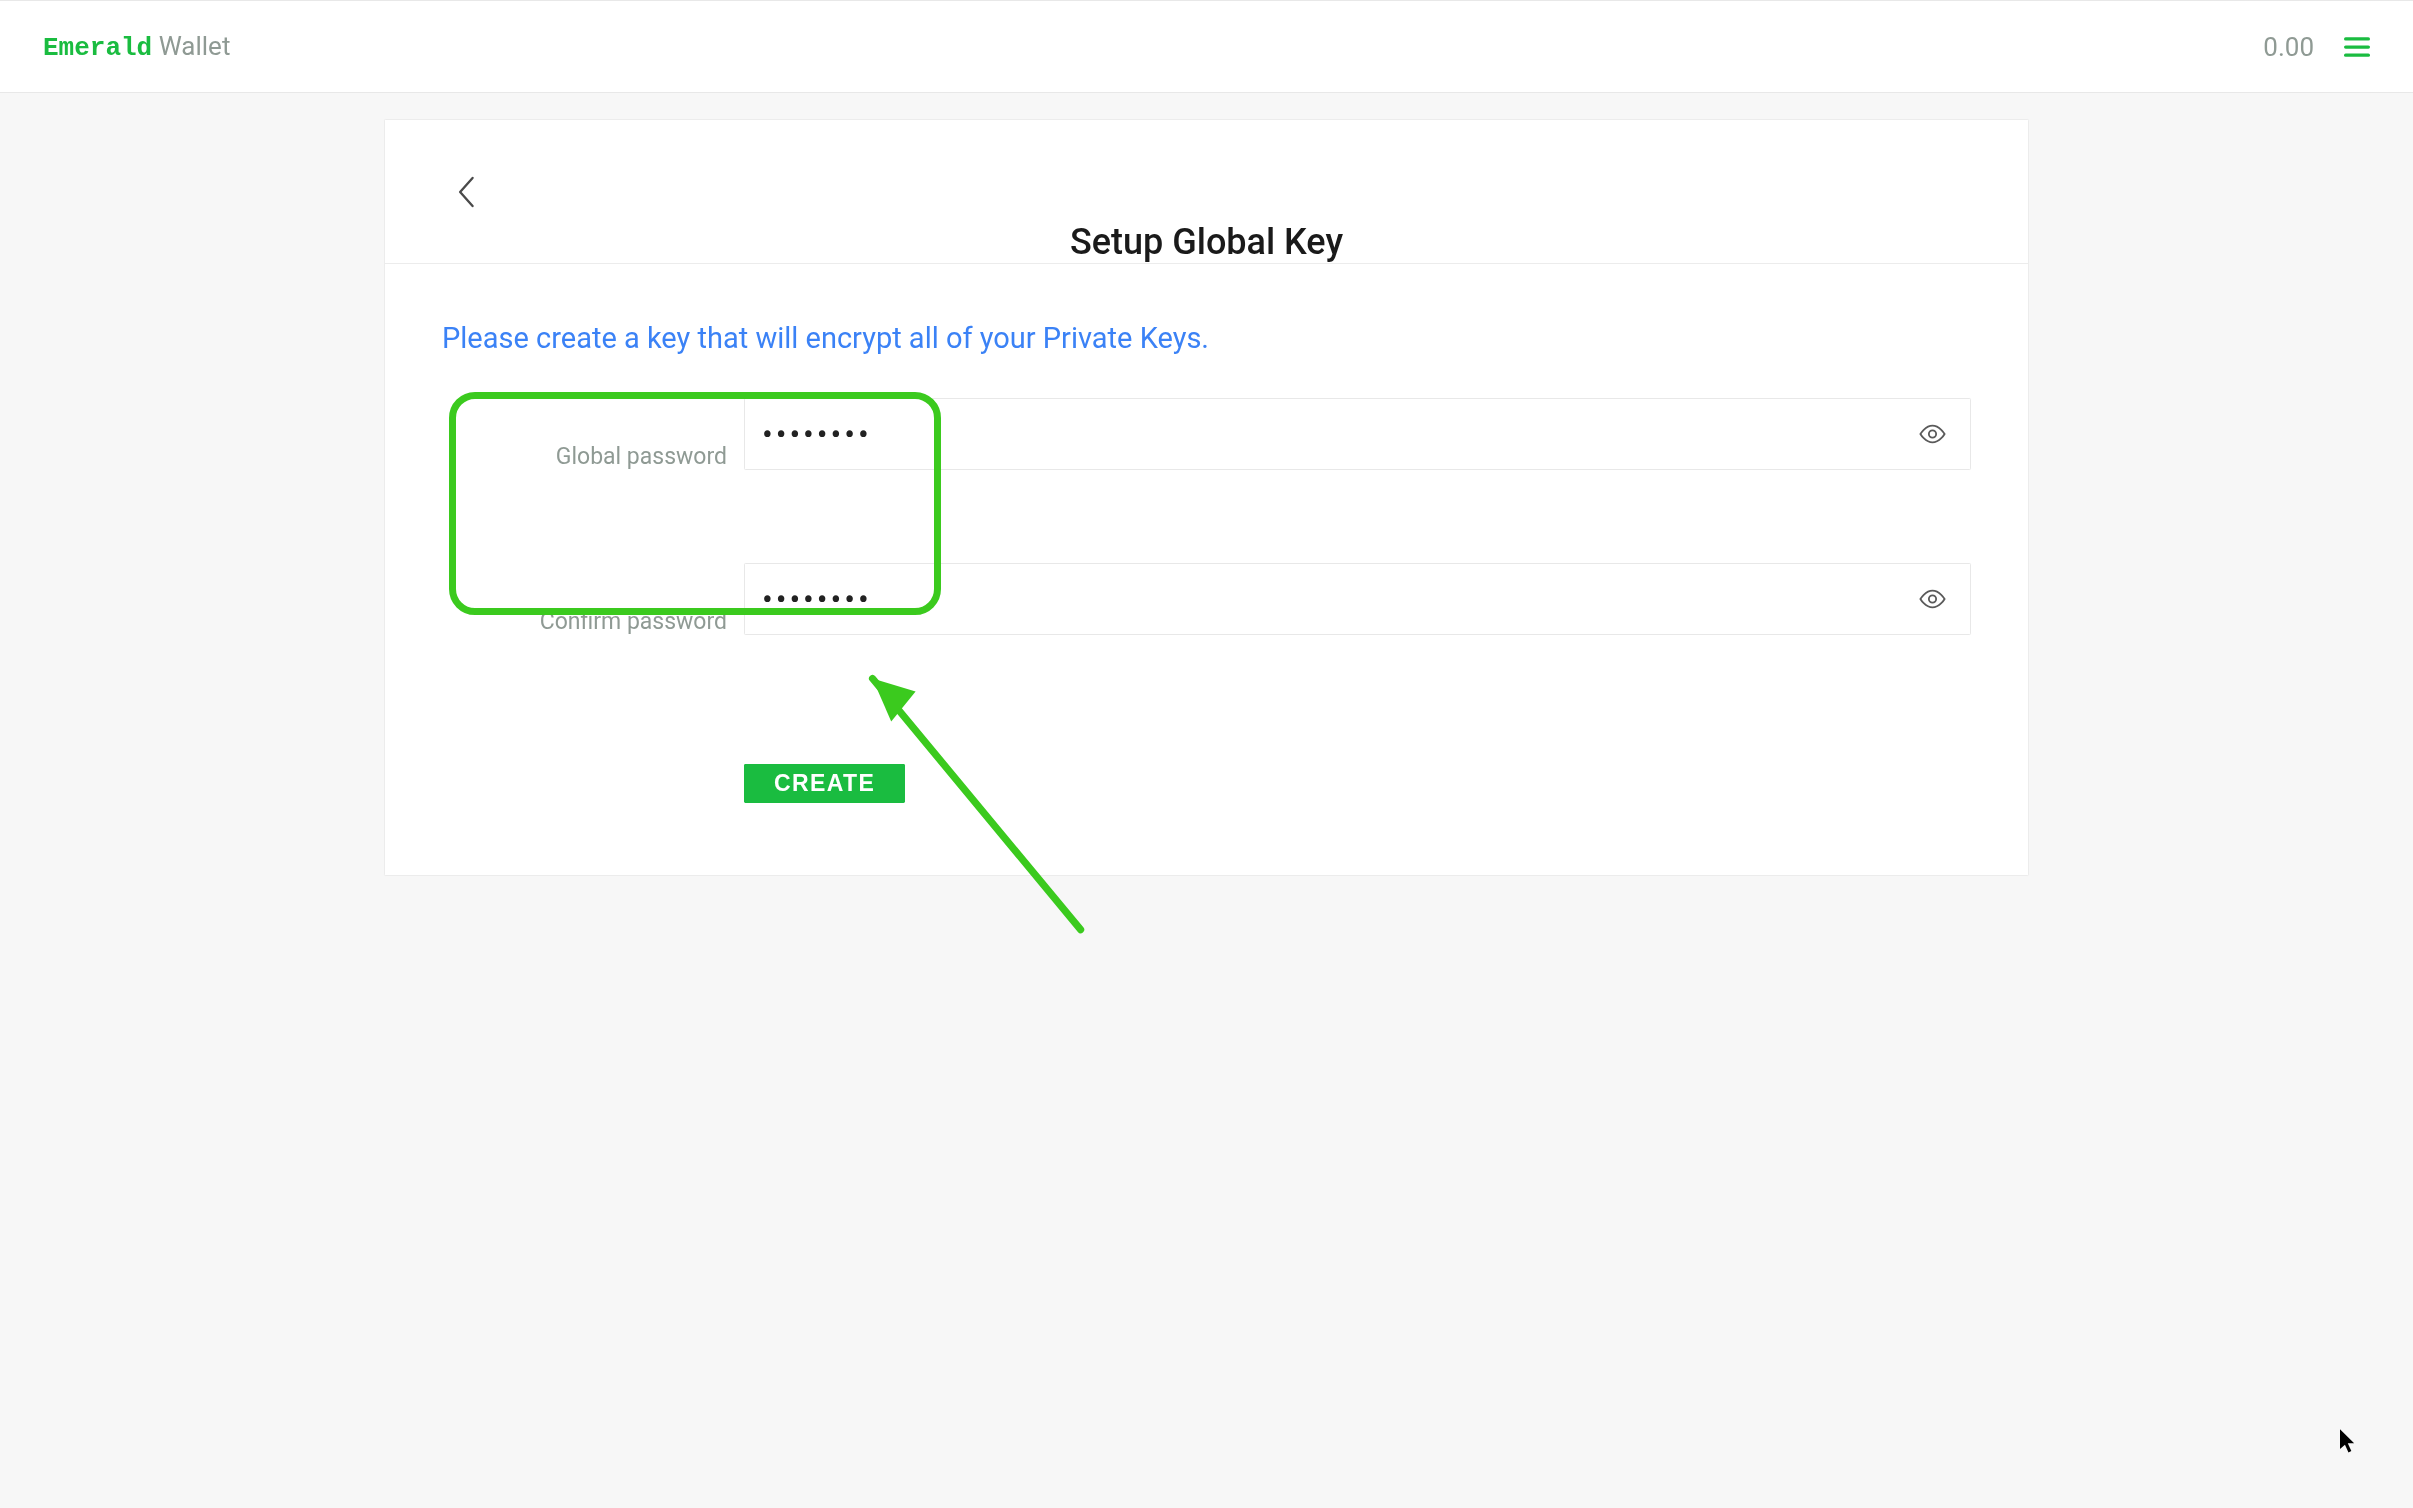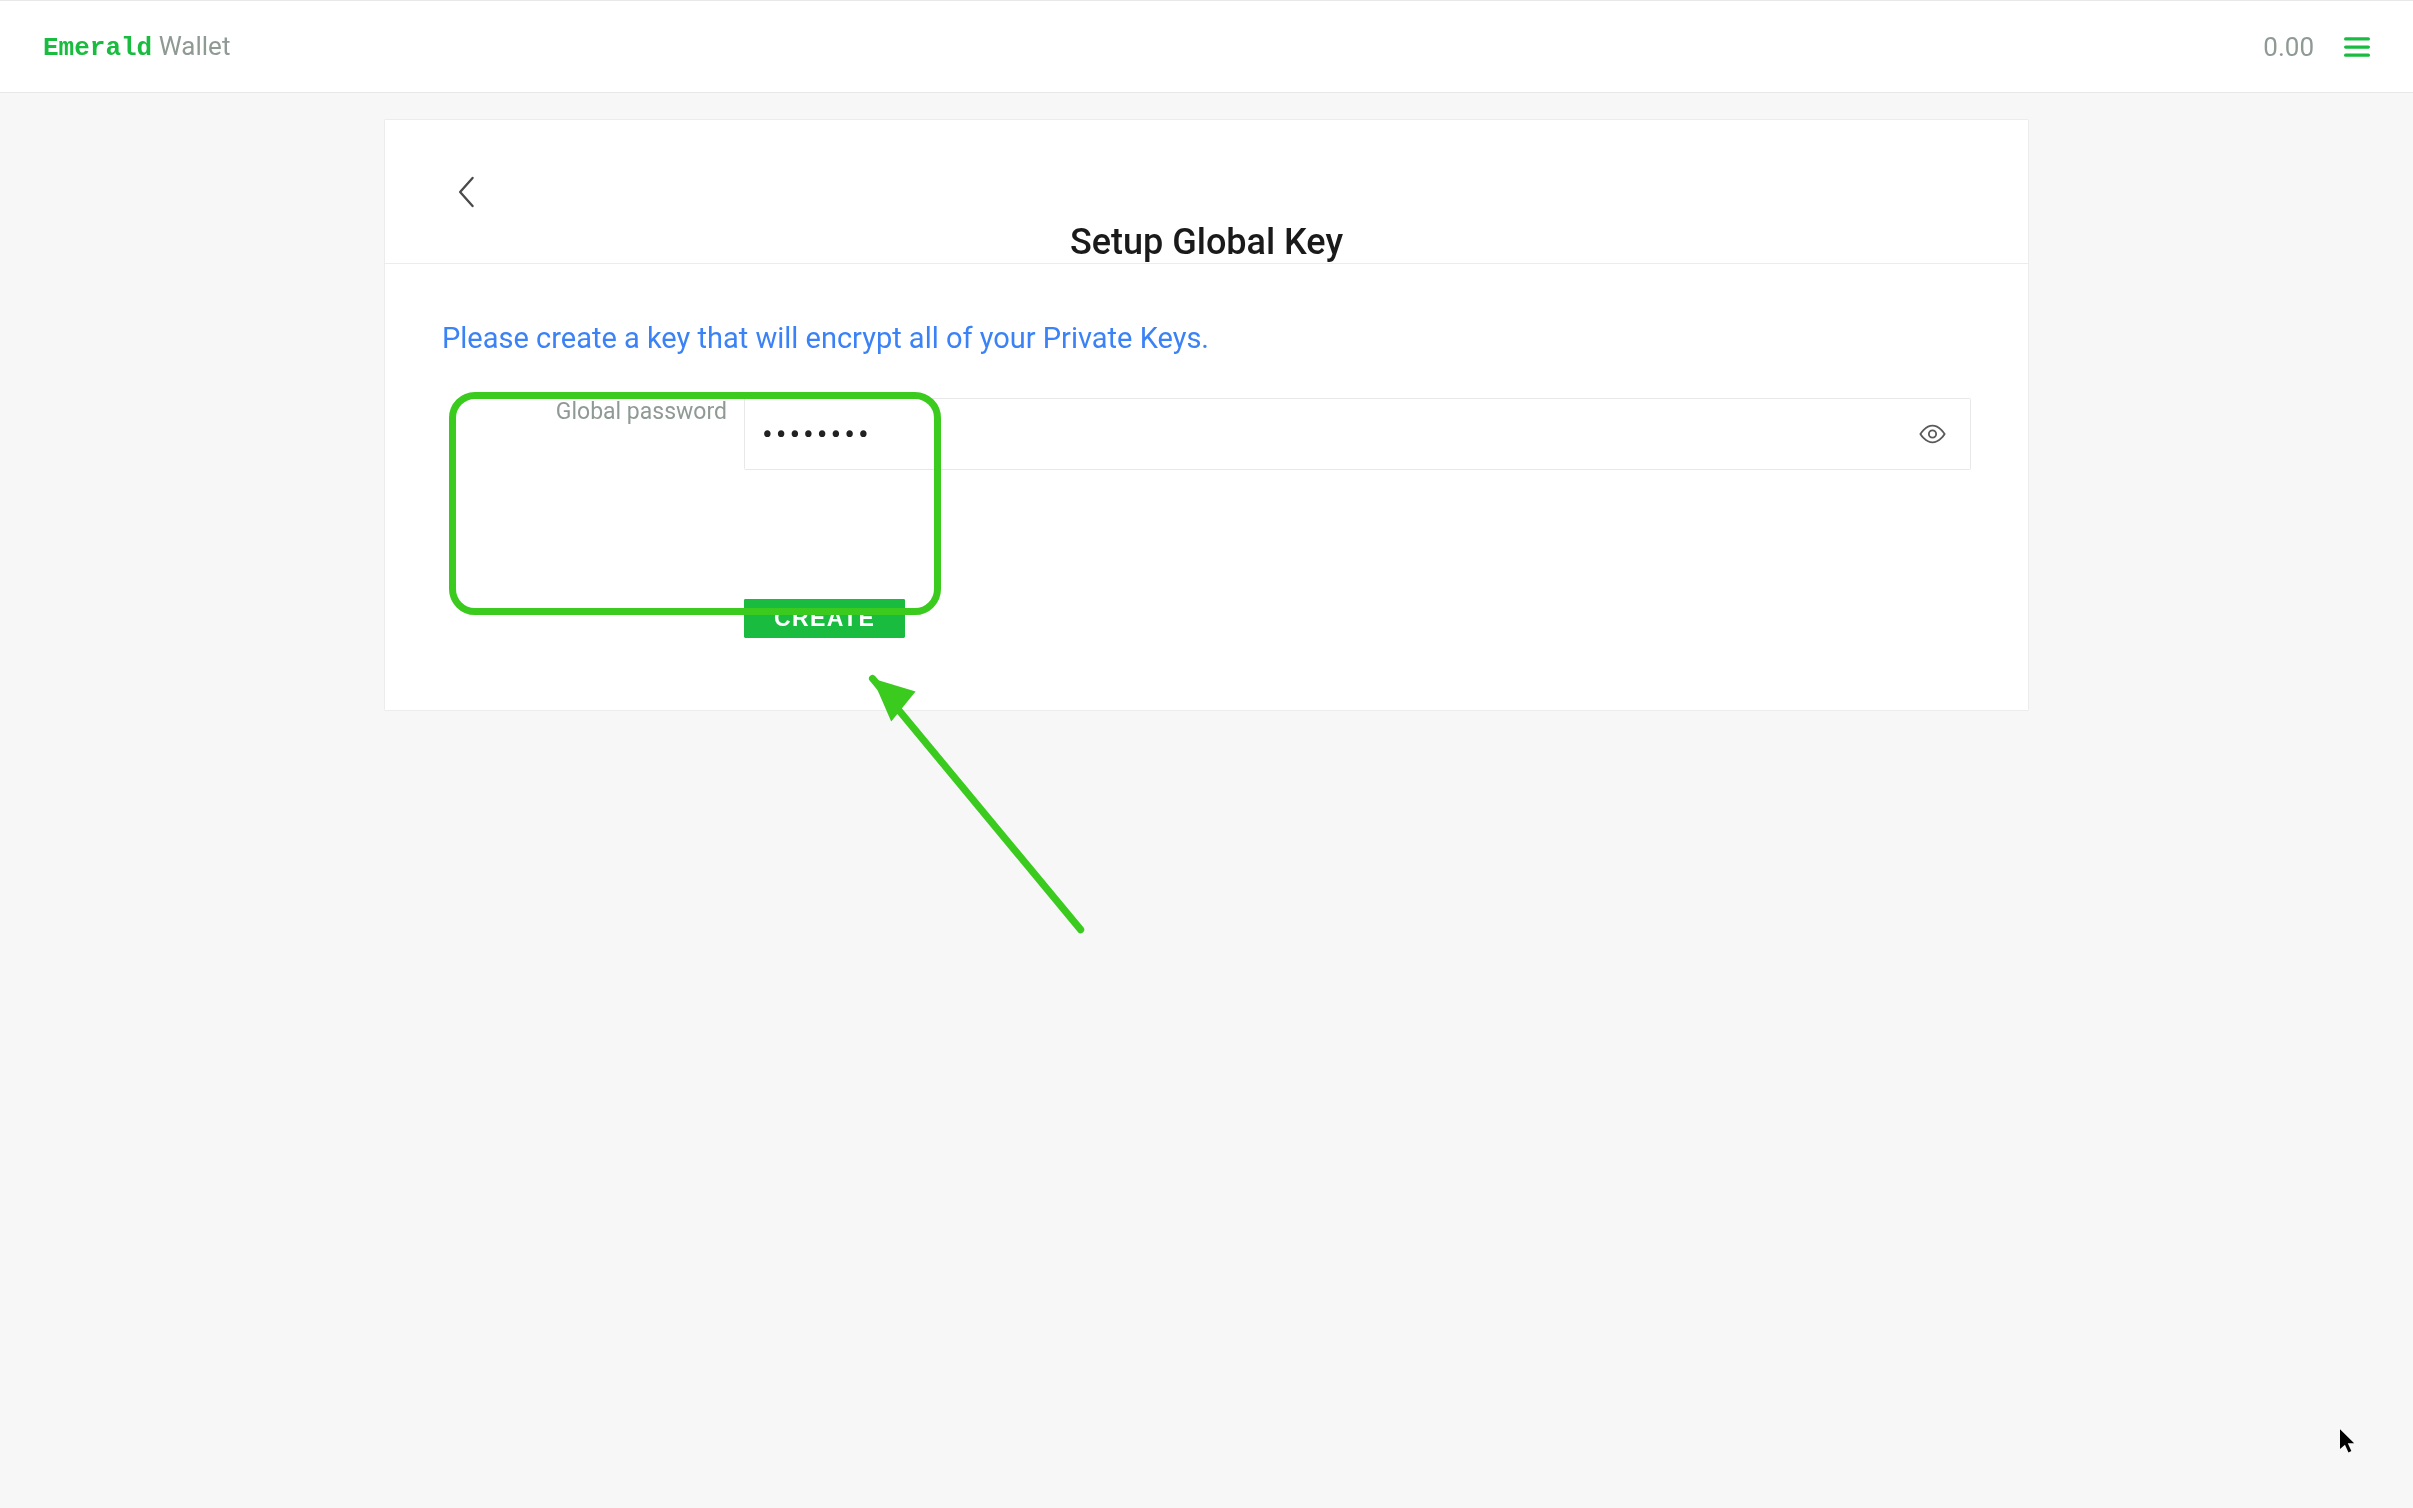--- a/index.html
+++ b/index.html
@@ -93,21 +93,21 @@
       pointer-events: none;
     }
     .arrow-annotation {
       position: absolute;
       top: 259px;
       left: 409px;
       pointer-events: none;
     }
     .form-row {
       display: flex;
-      align-items: flex-start;
+      align-items: flex-end;
       margin-bottom: 14.4px;
     }
     .form-row + .form-row { margin-top: 93px; }
     .form-label {
       width: 302px;
       text-align: right;
       padding-right: 17px;
       color: #8f9a94;
       font-size: 23px;
     }
@@ -211,20 +211,32 @@
             <input class="pw-input" type="password" value="••••••••" style="">
             <button class="eye-btn">
               <svg width="29" height="20" viewBox="0 0 24 16">
                 <path d="M12 1C6 1 2 8 2 8s4 7 10 7 10-7 10-7-4-7-10-7z" fill="none" stroke="#5a5a5a" stroke-width="1.5"></path>
                 <circle cx="12" cy="8" r="3" fill="none" stroke="#5a5a5a" stroke-width="1.5"></circle>
               </svg>
             </button>
           </div>
         </div>
 
+        <div class="form-row">
+          <label class="form-label">Confirm password</label>
+          <div class="input-wrap">
+            <input class="pw-input" type="password" value="••••••••" style="">
+            <button class="eye-btn">
+              <svg width="29" height="20" viewBox="0 0 24 16">
+                <path d="M12 1C6 1 2 8 2 8s4 7 10 7 10-7 10-7-4-7-10-7z" fill="none" stroke="#5a5a5a" stroke-width="1.5"></path>
+                <circle cx="12" cy="8" r="3" fill="none" stroke="#5a5a5a" stroke-width="1.5"></circle>
+              </svg>
+            </button>
+          </div>
+        </div>
 
         <div class="btn-row">
           <button class="create-btn">CREATE</button>
         </div>
 
         <div class="highlight-box"></div>
         <svg class="arrow-annotation" width="244" height="287" viewBox="0 0 340 400">
           <line x1="320" y1="380" x2="30" y2="30" stroke="#3bca1e" stroke-width="10" stroke-linecap="round"></line>
           <polygon points="30,30 90,48 56,90" fill="#3bca1e"></polygon>
         </svg>

